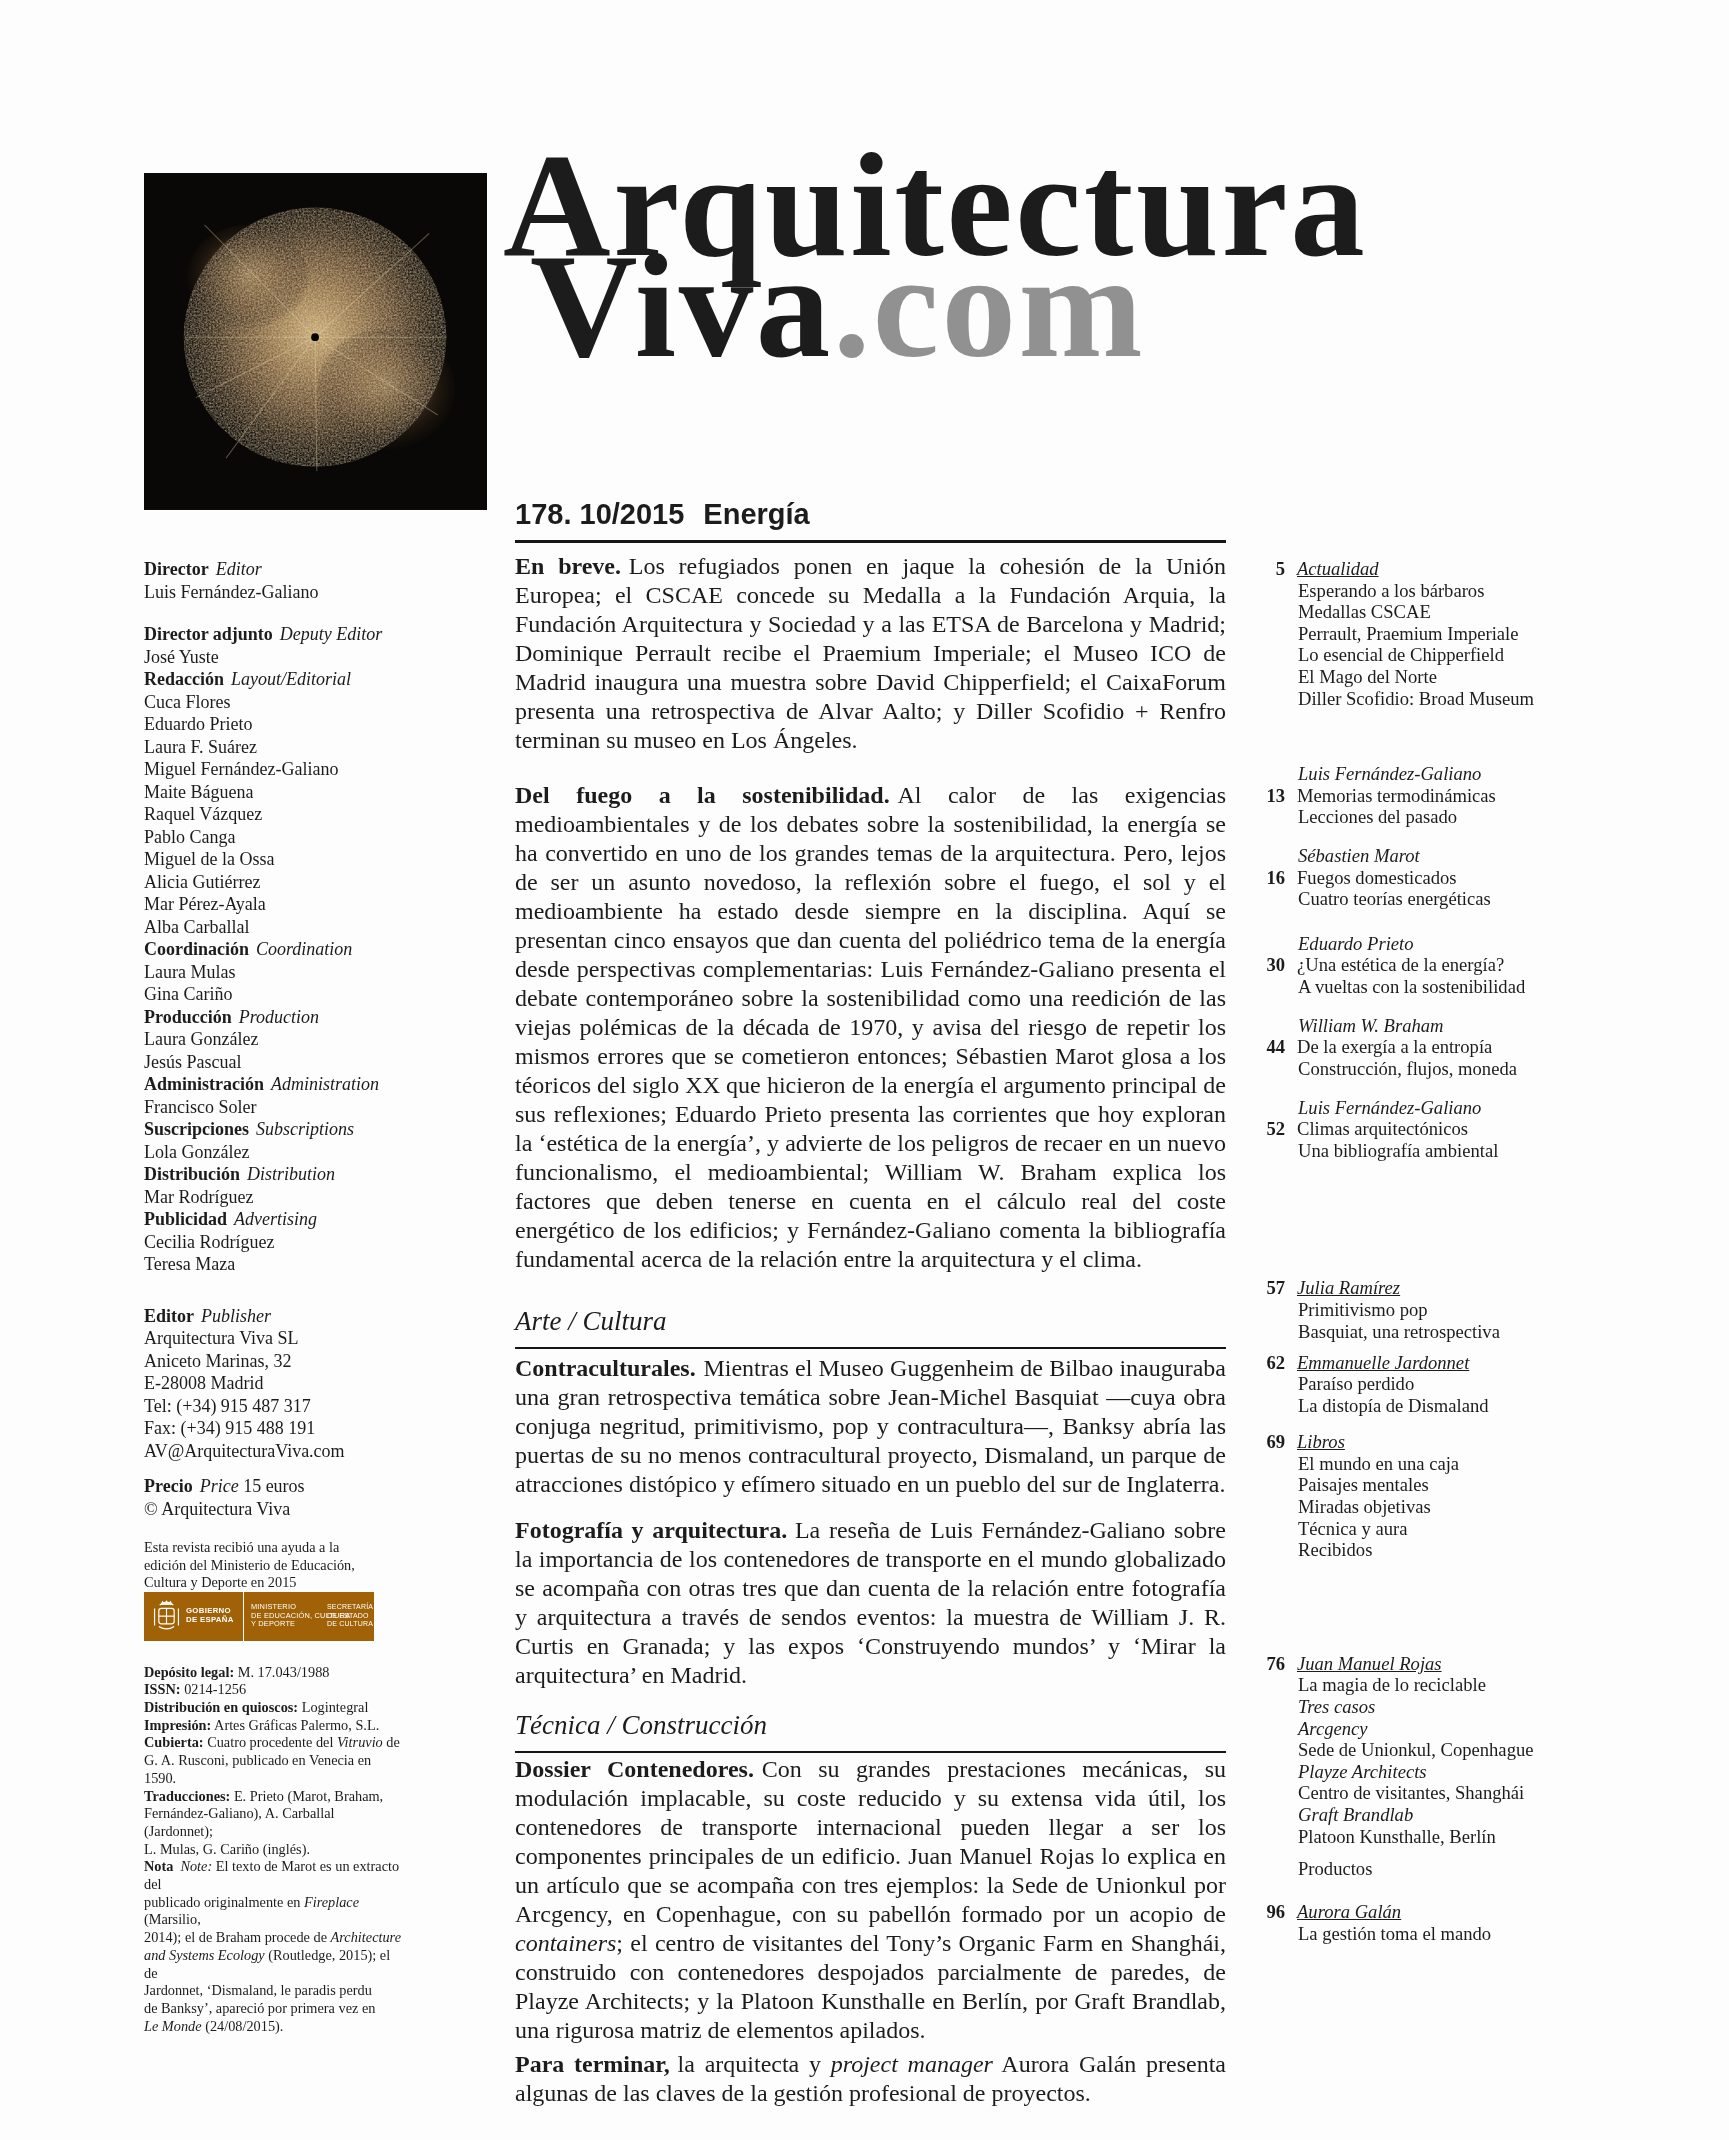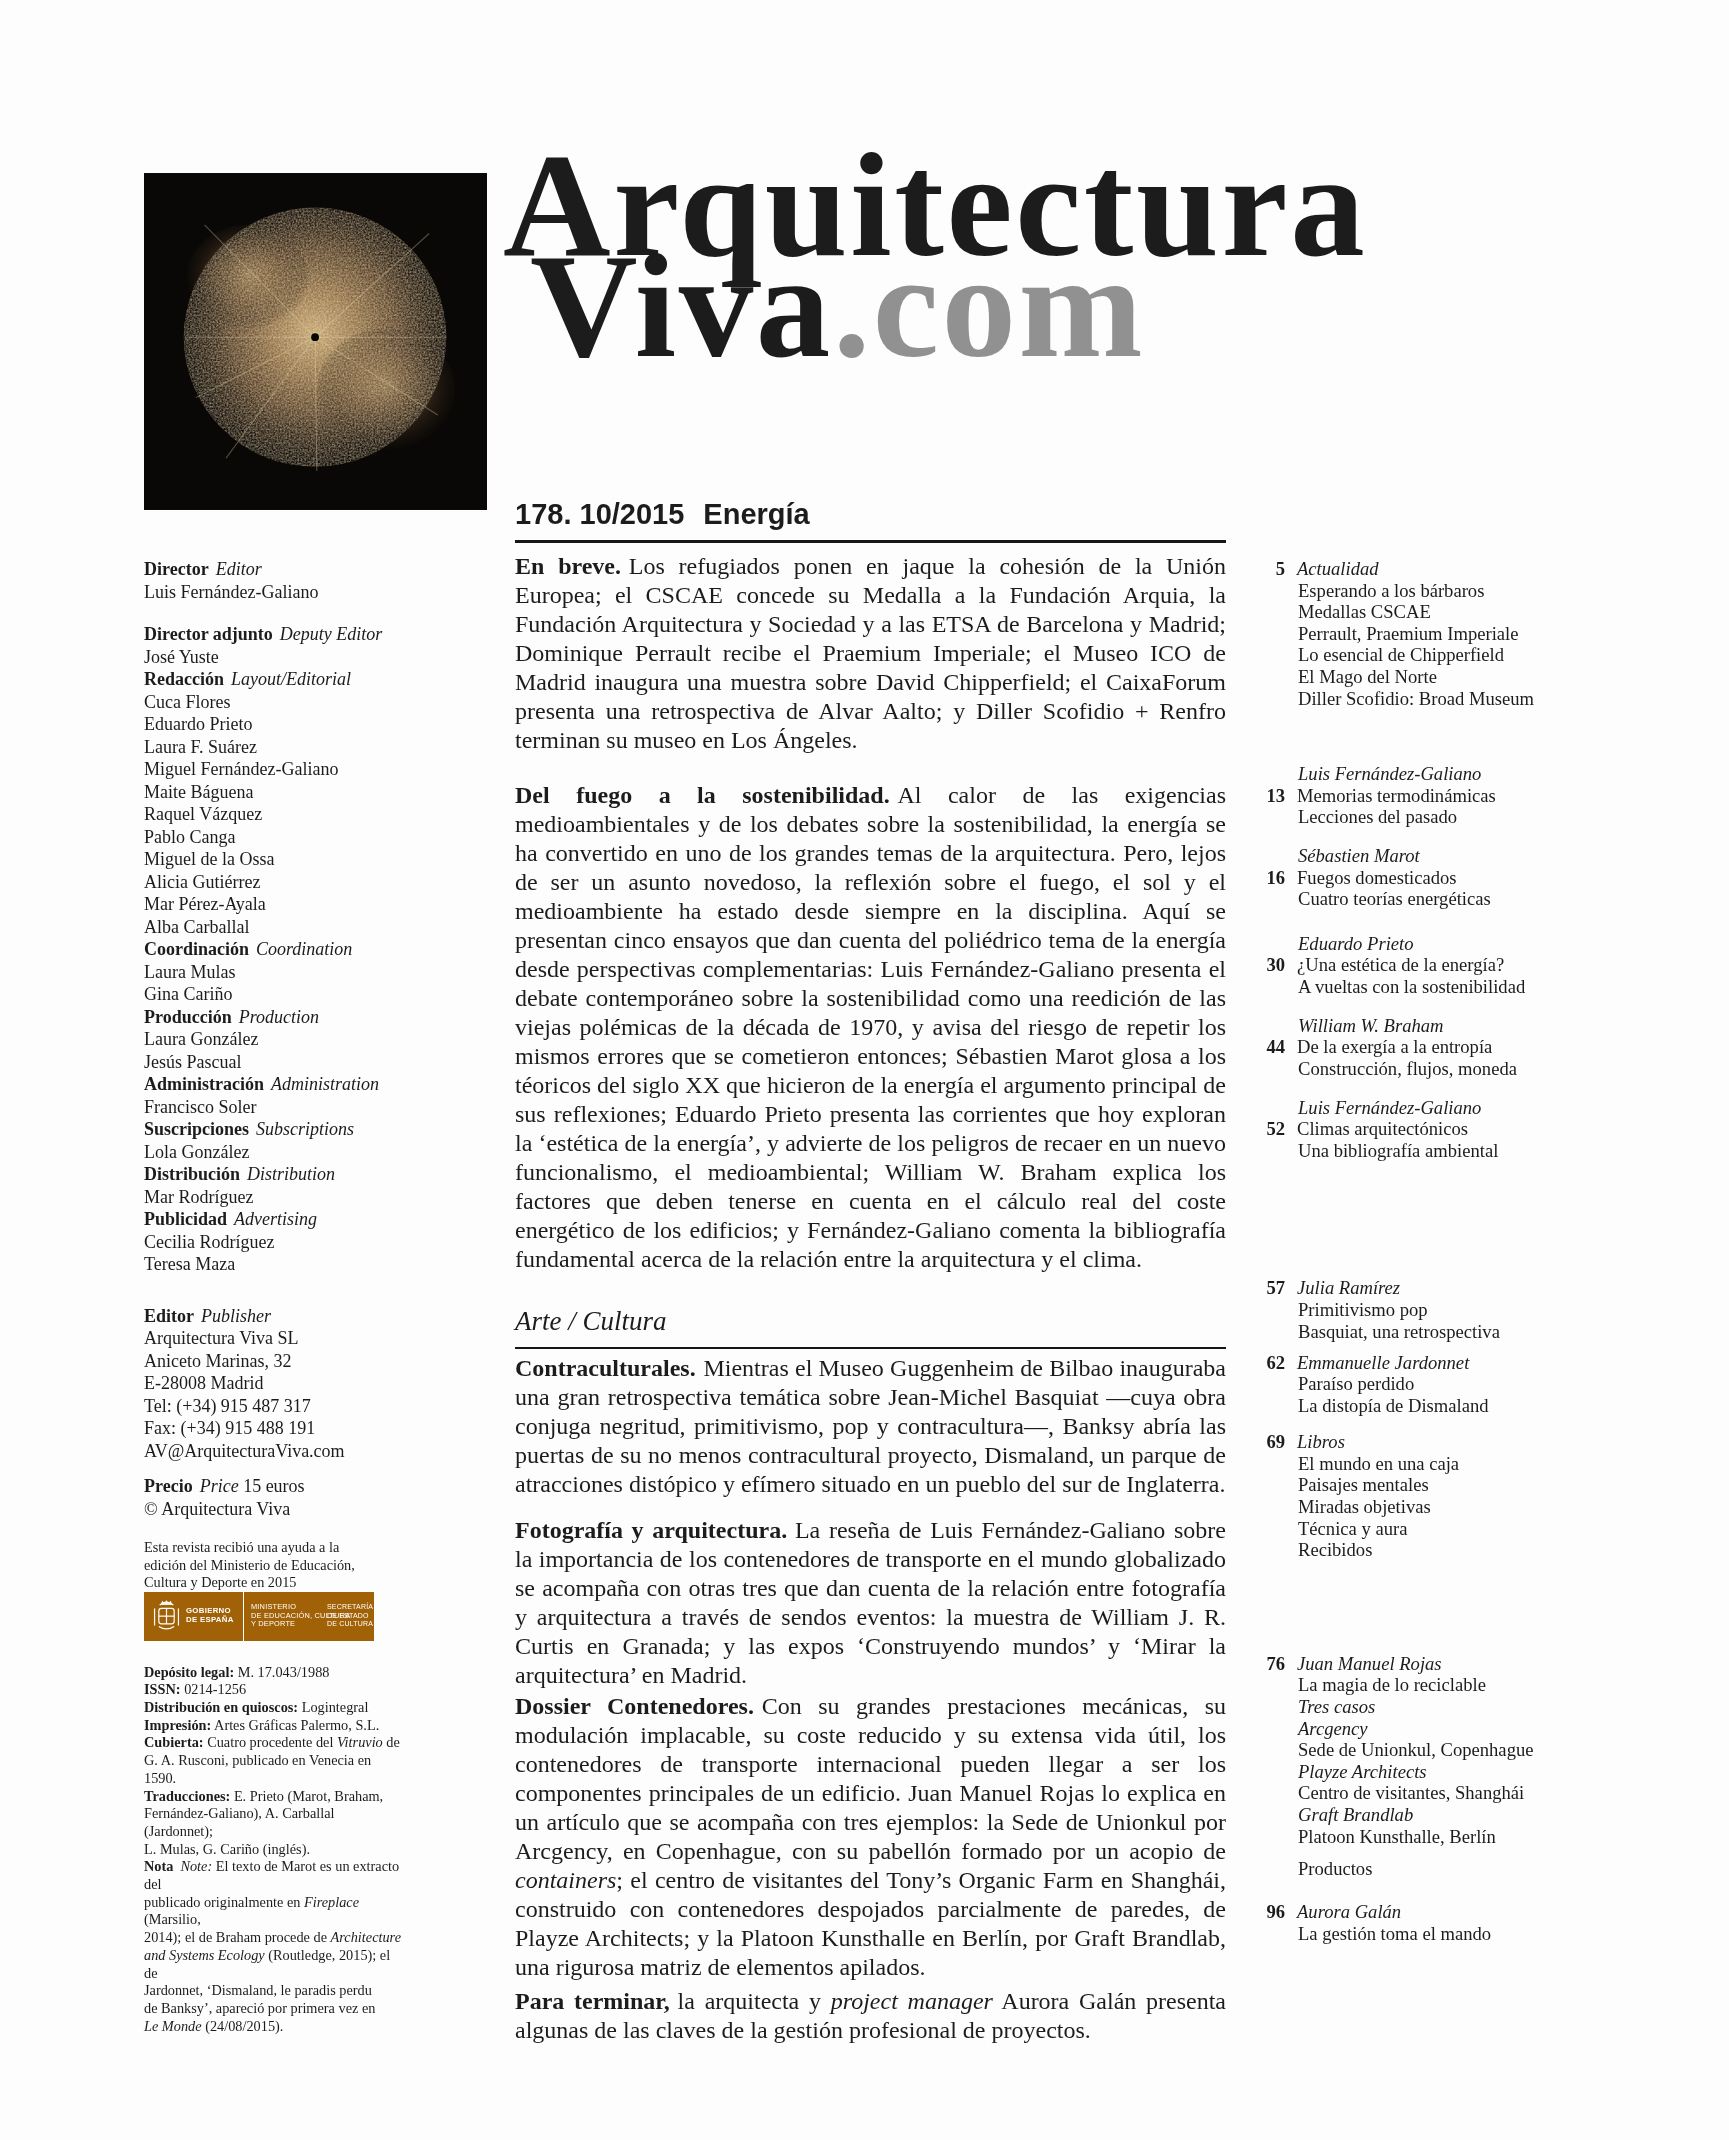--- a/index.html
+++ b/index.html
@@ -62,21 +62,21 @@
   #p6{margin-top:5.2px;}
   .section-header{
     margin:0;font-weight:400;font-style:italic;font-size:27px;line-height:32px;
     padding-bottom:10.4px;border-bottom:2.6px solid #161616;
   }
   
   .toc{position:absolute;left:1256px;top:558px;width:406px;font-size:18.6px;line-height:21.6px;}
   .toc-block{margin:0;}
   .toc-row{display:flex;}
   .num{width:29px;text-align:right;font-weight:700;margin-right:12px;flex:none;}
-  .toc-head{font-style:italic;}
+  .toc-head{font-style:italic;text-decoration:underline;}
   .toc-author{font-style:italic;margin-left:42px;}
   .toc-line{margin-left:42px;}
   .toc-line.it{font-style:italic;}
   .toc-line.gap{margin-top:11.2px;}
   .b1{margin-top:54px;}
   .b2{margin-top:17.3px;}
   .b3{margin-top:22.5px;}
   .b4{margin-top:17.3px;}
   .b5{margin-top:17.3px;}
   .b6{margin-top:116px;}
@@ -238,20 +238,21 @@
   <p class="para" id="p1"><strong>En breve.</strong><span>Los refugiados ponen en jaque la cohesión de la Unión Europea; el CSCAE concede su Medalla a la Fundación Arquia, la Fundación Arquitectura y Sociedad y a las ETSA de Barcelona y Madrid; Dominique Perrault recibe el Praemium Imperiale; el Museo ICO de Madrid inaugura una muestra sobre David Chipperfield; el CaixaForum presenta una retrospectiva de Alvar Aalto; y Diller Scofidio + Renfro terminan su museo en Los Ángeles.</span></p>
 
   <p class="para" id="p2"><strong>Del fuego a la sostenibilidad.</strong><span>Al calor de las exigencias medioambientales y de los debates sobre la sostenibilidad, la energía se ha convertido en uno de los grandes temas de la arquitectura. Pero, lejos de ser un asunto novedoso, la reflexión sobre el fuego, el sol y el medioambiente ha estado desde siempre en la disciplina. Aquí se presentan cinco ensayos que dan cuenta del poliédrico tema de la energía desde perspectivas complementarias: Luis Fernández-Galiano presenta el debate contemporáneo sobre la sostenibilidad como una reedición de las viejas polémicas de la década de 1970, y avisa del riesgo de repetir los mismos errores que se cometieron entonces; Sébastien Marot glosa a los téoricos del siglo XX que hicieron de la energía el argumento principal de sus reflexiones; Eduardo Prieto presenta las corrientes que hoy exploran la ‘estética de la energía’, y advierte de los peligros de recaer en un nuevo funcionalismo, el medioambiental; William W. Braham explica los factores que deben tenerse en cuenta en el cálculo real del coste energético de los edificios; y Fernández-Galiano comenta la bibliografía fundamental acerca de la relación entre la arquitectura y el clima.</span></p>
 
   <h2 class="section-header" id="h-arte">Arte / Cultura</h2>
 
   <p class="para" id="p3"><strong>Contraculturales.</strong><span>Mientras el Museo Guggenheim de Bilbao inauguraba una gran retrospectiva temática sobre Jean-Michel Basquiat —cuya obra conjuga negritud, primitivismo, pop y contracultura—, Banksy abría las puertas de su no menos contracultural proyecto, Dismaland, un parque de atracciones distópico y efímero situado en un pueblo del sur de Inglaterra.</span></p>
 
   <p class="para" id="p4"><strong>Fotografía y arquitectura.</strong><span>La reseña de Luis Fernández-Galiano sobre la importancia de los contenedores de transporte en el mundo globalizado se acompaña con otras tres que dan cuenta de la relación entre fotografía y arquitectura a través de sendos eventos: la muestra de William J. R. Curtis en Granada; y las expos ‘Construyendo mundos’ y ‘Mirar la arquitectura’ en Madrid.</span></p>
 
+  <h2 class="section-header" id="h-tec">Técnica / Construcción</h2>
 
   <p class="para" id="p5"><strong>Dossier Contenedores.</strong><span>Con su grandes prestaciones mecánicas, su modulación implacable, su coste reducido y su extensa vida útil, los contenedores de transporte internacional pueden llegar a ser los componentes principales de un edificio. Juan Manuel Rojas lo explica en un artículo que se acompaña con tres ejemplos: la Sede de Unionkul por Arcgency, en Copenhague, con su pabellón formado por un acopio de </span><em>containers</em><span>; el centro de visitantes del Tony’s Organic Farm en Shanghái, construido con contenedores despojados parcialmente de paredes, de Playze Architects; y la Platoon Kunsthalle en Berlín, por Graft Brandlab, una rigurosa matriz de elementos apilados.</span></p>
 
   <p class="para" id="p6"><strong>Para terminar,</strong><span>la arquitecta y </span><em>project manager</em><span> Aurora Galán presenta algunas de las claves de la gestión profesional de proyectos.</span></p>
 </div>
 
 <div class="toc">
     <div class="toc-block b0">
       <div class="toc-row">
         <span class="num">5</span>

